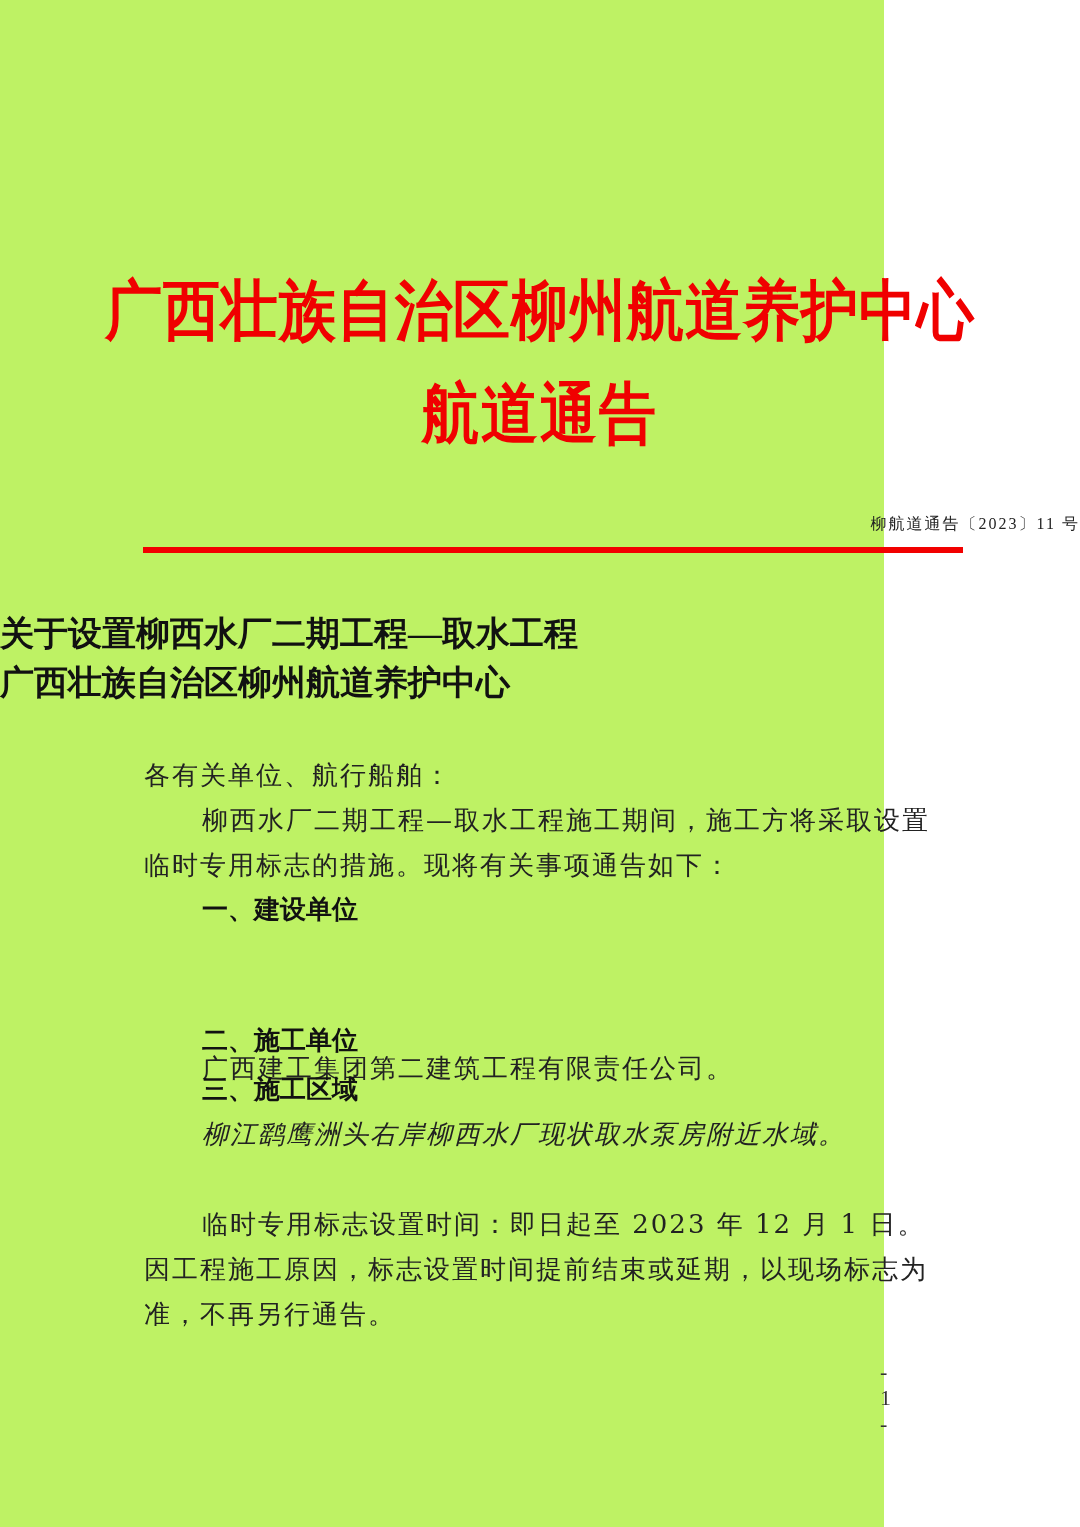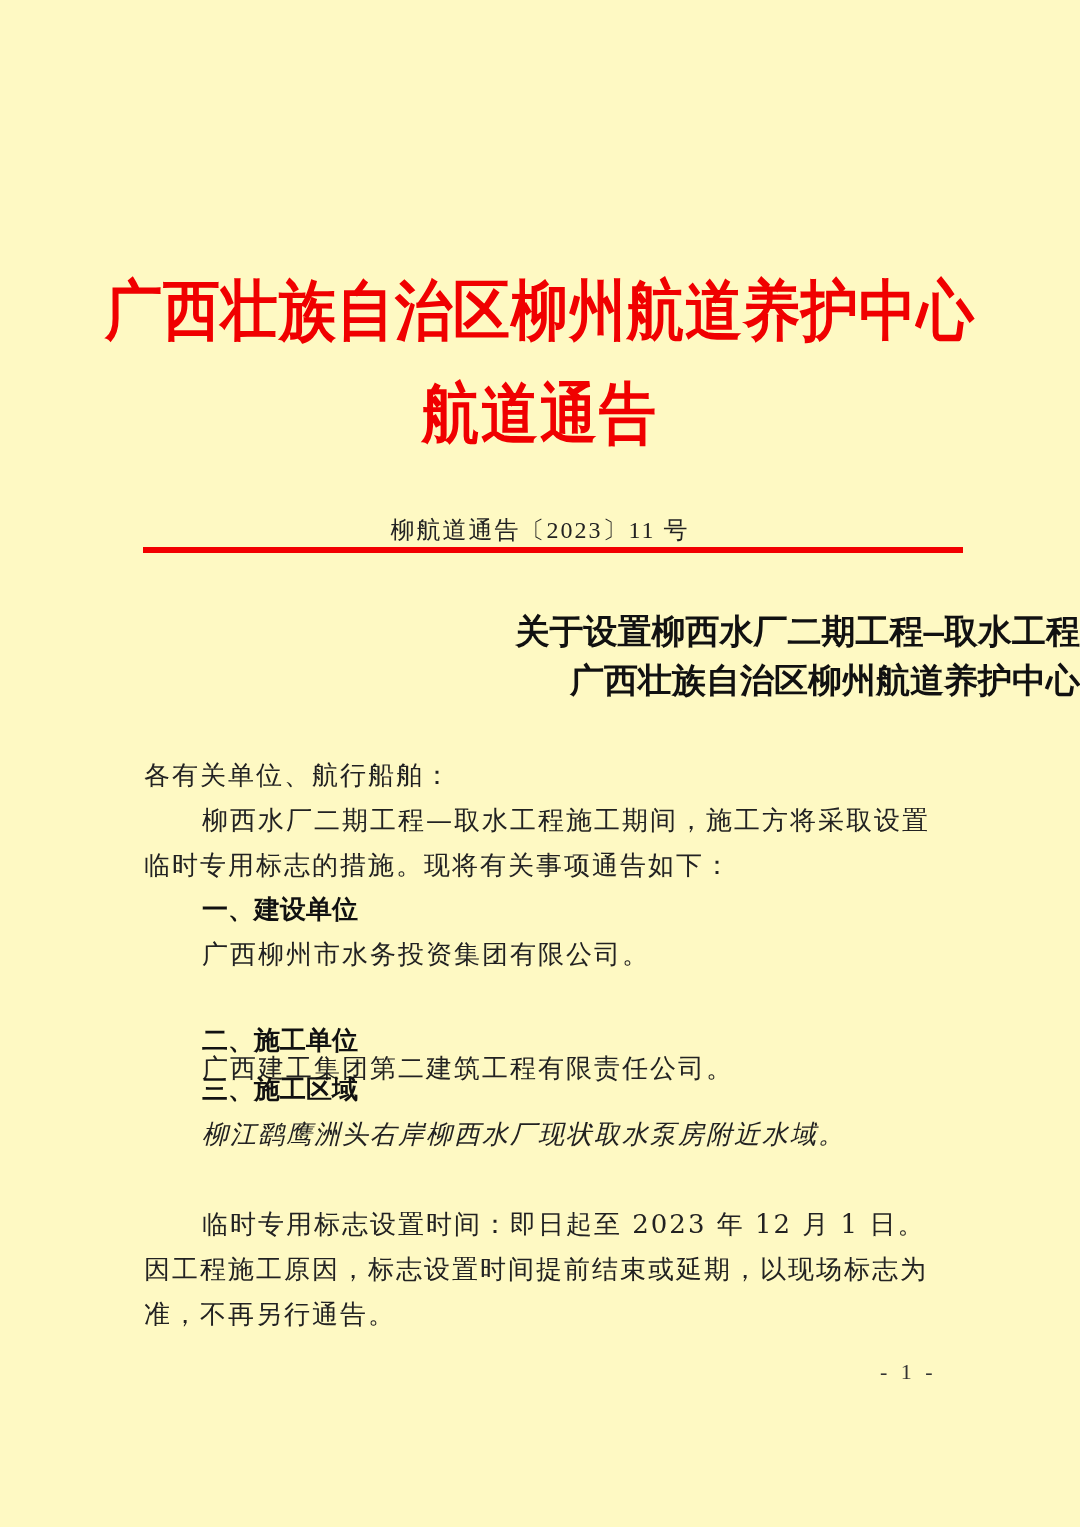--- a/index.html
+++ b/index.html
@@ -1,33 +1,33 @@
 <!DOCTYPE html>
 <html><head>
 <meta charset="utf-8">
 <style>
   html, body { margin: 0; padding: 0; background: #ffffff; }
   body { width: 1080px; height: 1527px; position: relative; overflow: hidden; }
-  .page { position: absolute; left: 0; top: 0; width: 1080px; height: 1527px; background: #fef9c3; }
+  .page { position: absolute; left: 0; top: 0; width: 884px; height: 1527px; background: #bef264; }
   .org-title {
     position: absolute; left: 0; width: 1080px; text-align: center;
     color: #f00000; font-family: "DejaVu Serif", "Liberation Serif", serif;
     font-weight: bold; letter-spacing: 1px;
   }
   .org-line1 { top: 275px; font-size: 57px; line-height: 70px; transform: scaleY(1.15); }
   .org-line2 { top: 378px; font-size: 57px; line-height: 70px; transform: scaleY(1.15); letter-spacing: 2px; }
   .doc-number {
-    position: absolute; left: 0; width: 1080px; top: 514px; text-align: center;
-    font-family: "Liberation Serif", "DejaVu Serif", serif; font-size: 24px; color: #222;
+    position: absolute; left: 0; width: 1080px; top: 514px; text-align: right;
+    font-family: "Liberation Serif", "DejaVu Serif", serif; font-size: 16px; color: #222;
     letter-spacing: 2px;
   }
   .red-rule { position: absolute; left: 143px; top: 547px; width: 820px; height: 6px; background: #f20000; }
   .notice-title {
-    position: absolute; left: 0; width: 1080px; text-align: right;
-    font-family: Liberation Mono, monospace; font-weight: bold;
+    position: absolute; left: 0; width: 1080px; text-align: left;
+    font-family: Liberation Serif, serif; font-weight: bold;
     font-size: 34px; color: #111; line-height: 50px;
   }
   .nt1 { top: 609px; }
   .nt2 { top: 658px; }
   .body-text {
     position: absolute; left: 144px; width: 800px;
     font-family: "DejaVu Serif", "Liberation Serif", serif; font-size: 26px; color: #222;
     line-height: 45px; letter-spacing: 2px;
   }
   .indent { text-indent: 58px; }
@@ -51,21 +51,20 @@
   <div class="doc-number">柳航道通告〔2023〕11 号</div>
   <div class="red-rule"></div>
 
   <div class="notice-title nt1">关于设置柳西水厂二期工程—取水工程</div>
   <div class="notice-title nt2">广西壮族自治区柳州航道养护中心</div>
 
   <div class="body-text indent" style="top:798px;">柳西水厂二期工程—取水工程施工期间，施工方将采取设置临时专用标志的措施。现将有关事项通告如下：</div>
   <div class="body-text" style="top:753px;">各有关单位、航行船舶：</div>
 
   <div class="heading" style="top:887px;font-family:Liberation Serif, serif;">一、建设单位</div>
-  <div class="body-text indent" style="top:932px;">广西柳州市水务投资集团有限公司。</div>
 
   <div class="heading" style="top:1018px;">二、施工单位</div>
   <div class="body-text indent" style="top:1022px;margin-top:24px;">广西建工集团第二建筑工程有限责任公司。</div>
 
   <div class="heading" style="top:1067px;">三、施工区域</div>
   <div class="body-text indent" style="top:1112px;font-style:italic;">柳江鹞鹰洲头右岸柳西水厂现状取水泵房附近水域。</div>
 
   <div class="body-text indent" style="top:1202px;">临时专用标志设置时间：即日起至 2023 年 12 月 1 日。因工程施工原因，标志设置时间提前结束或延期，以现场标志为准，不再另行通告。</div>
 
   <div class="page-num">- 1 -</div>

